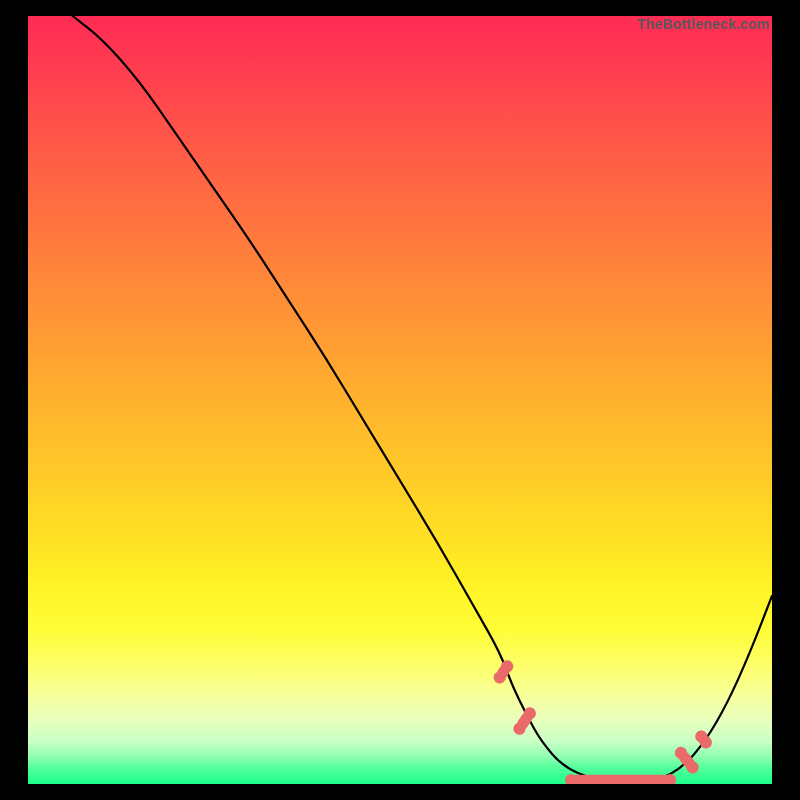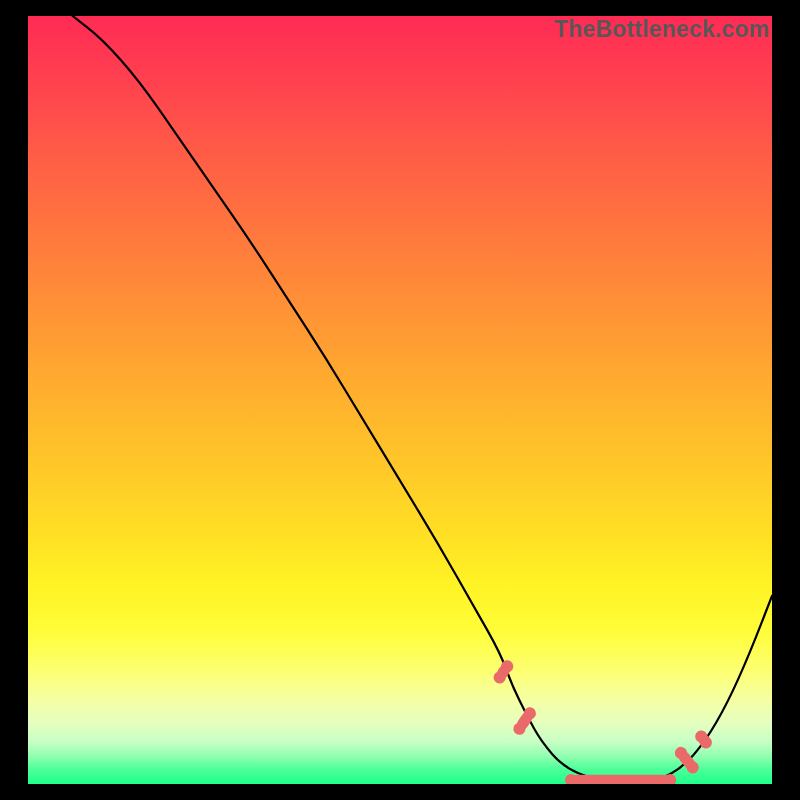--- a/index.html
+++ b/index.html
@@ -42,21 +42,21 @@
     left: 0;
     top: 0;
     width: 744px;
     height: 768px;
   }
   .watermark {
     position: absolute;
     top: 0px;
     right: 2px;
     font-family: Arial, Helvetica, sans-serif;
-    font-size: 23px;
+    font-size: 14px;
     font-weight: 600;
     color: #57575a;
     letter-spacing: 0.2px;
     user-select: none;
   }
   .curve {
     fill: none;
     stroke: #000000;
     stroke-width: 2.2;
     stroke-linecap: round;

